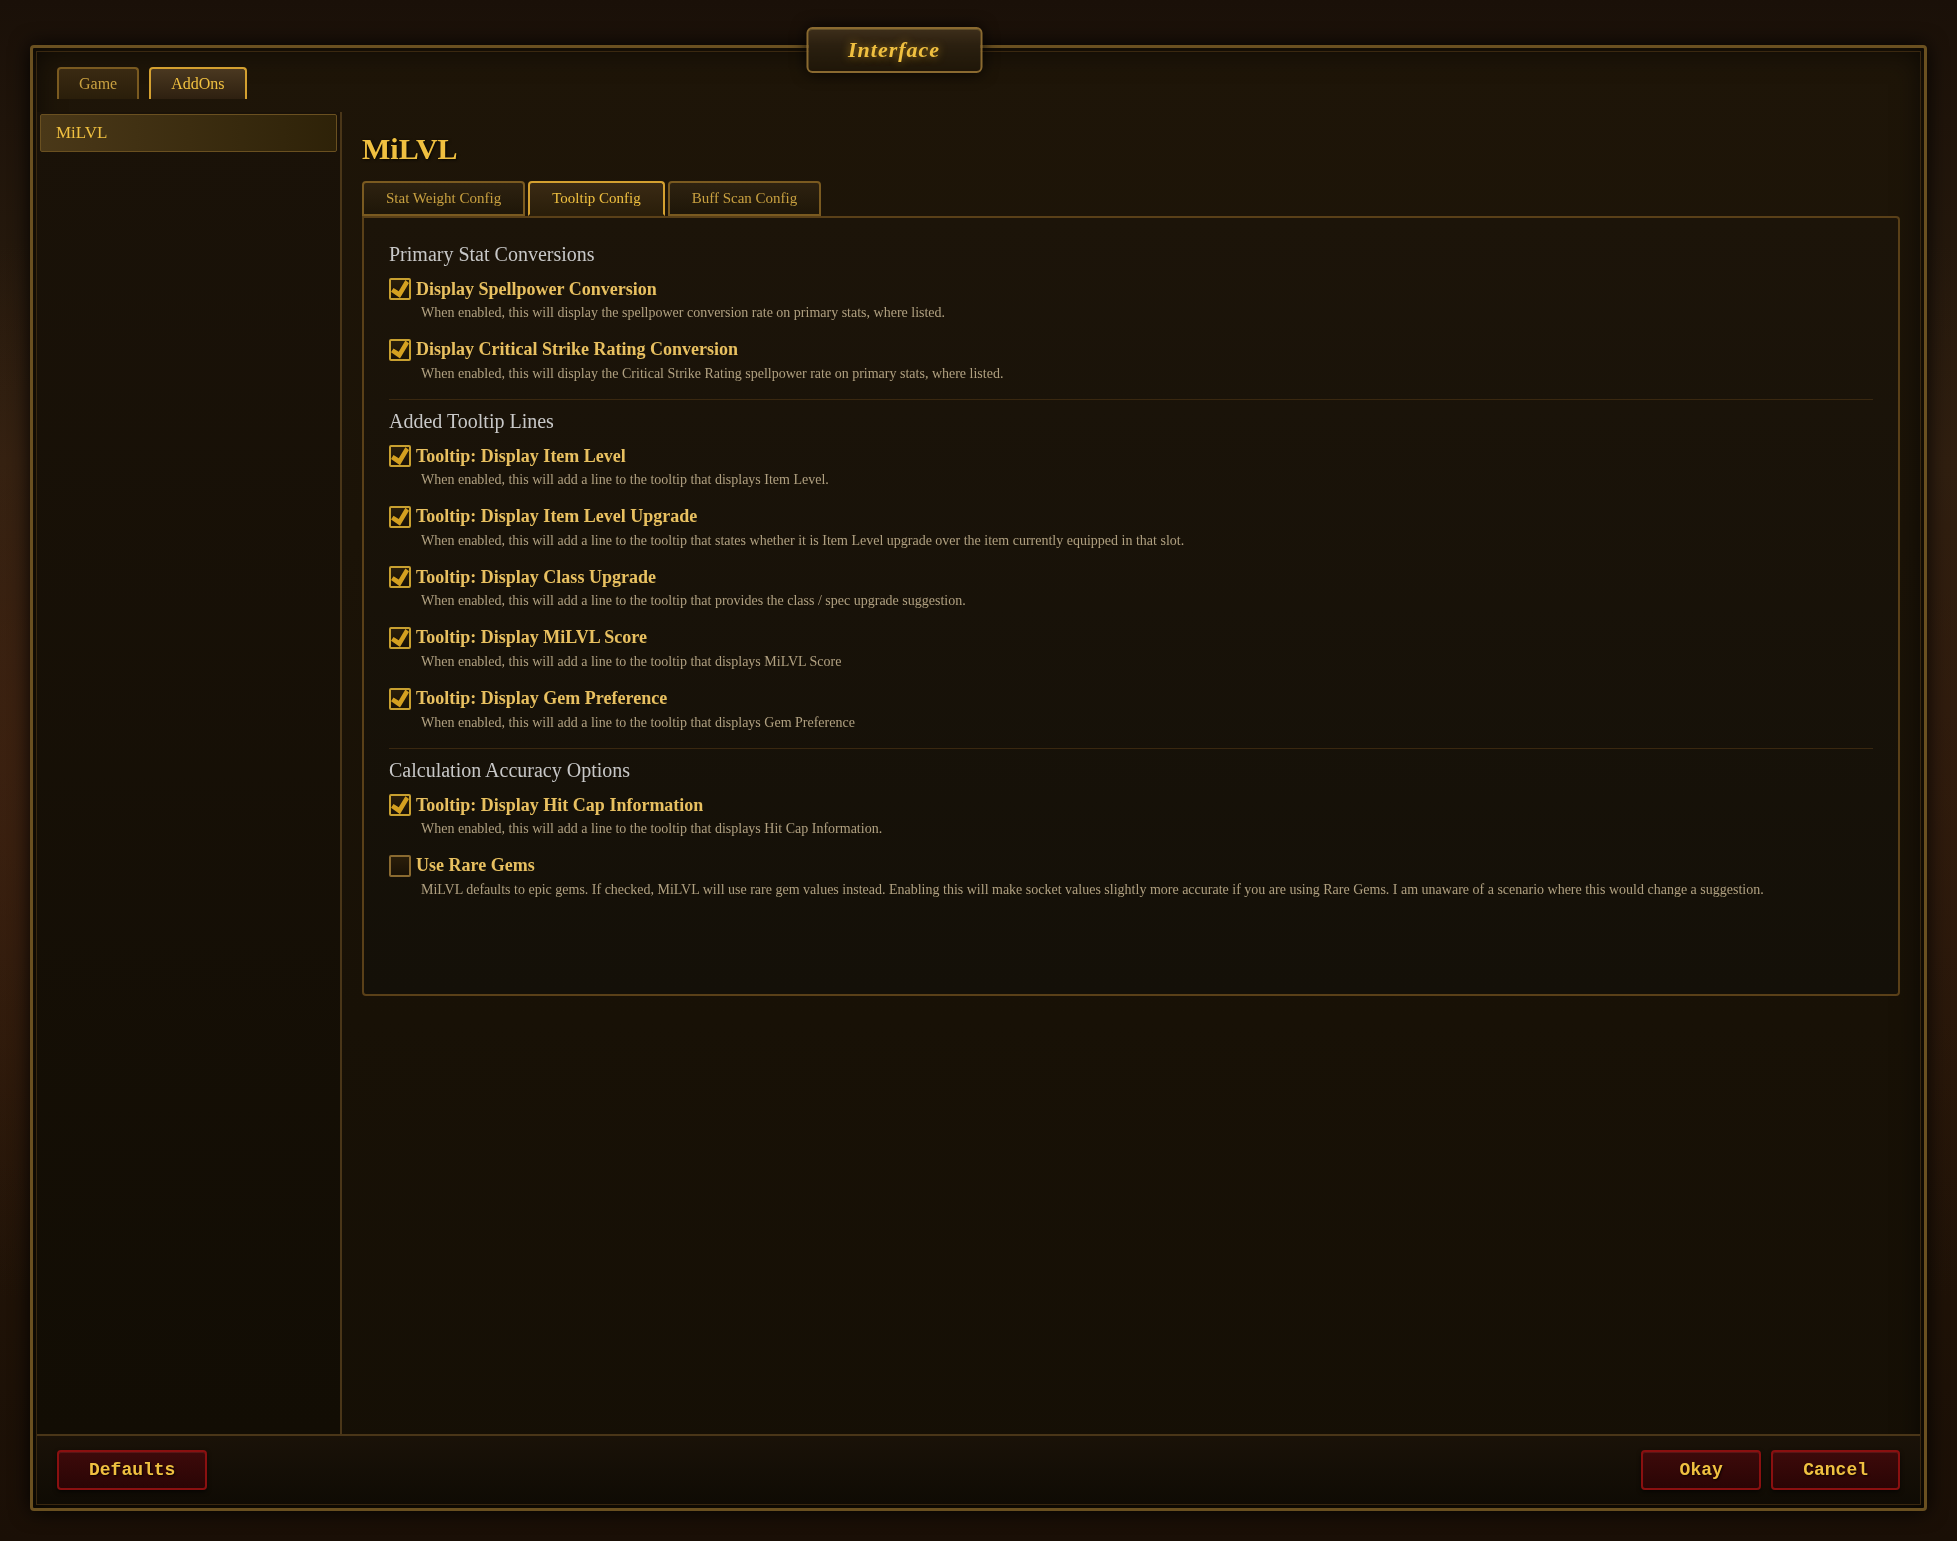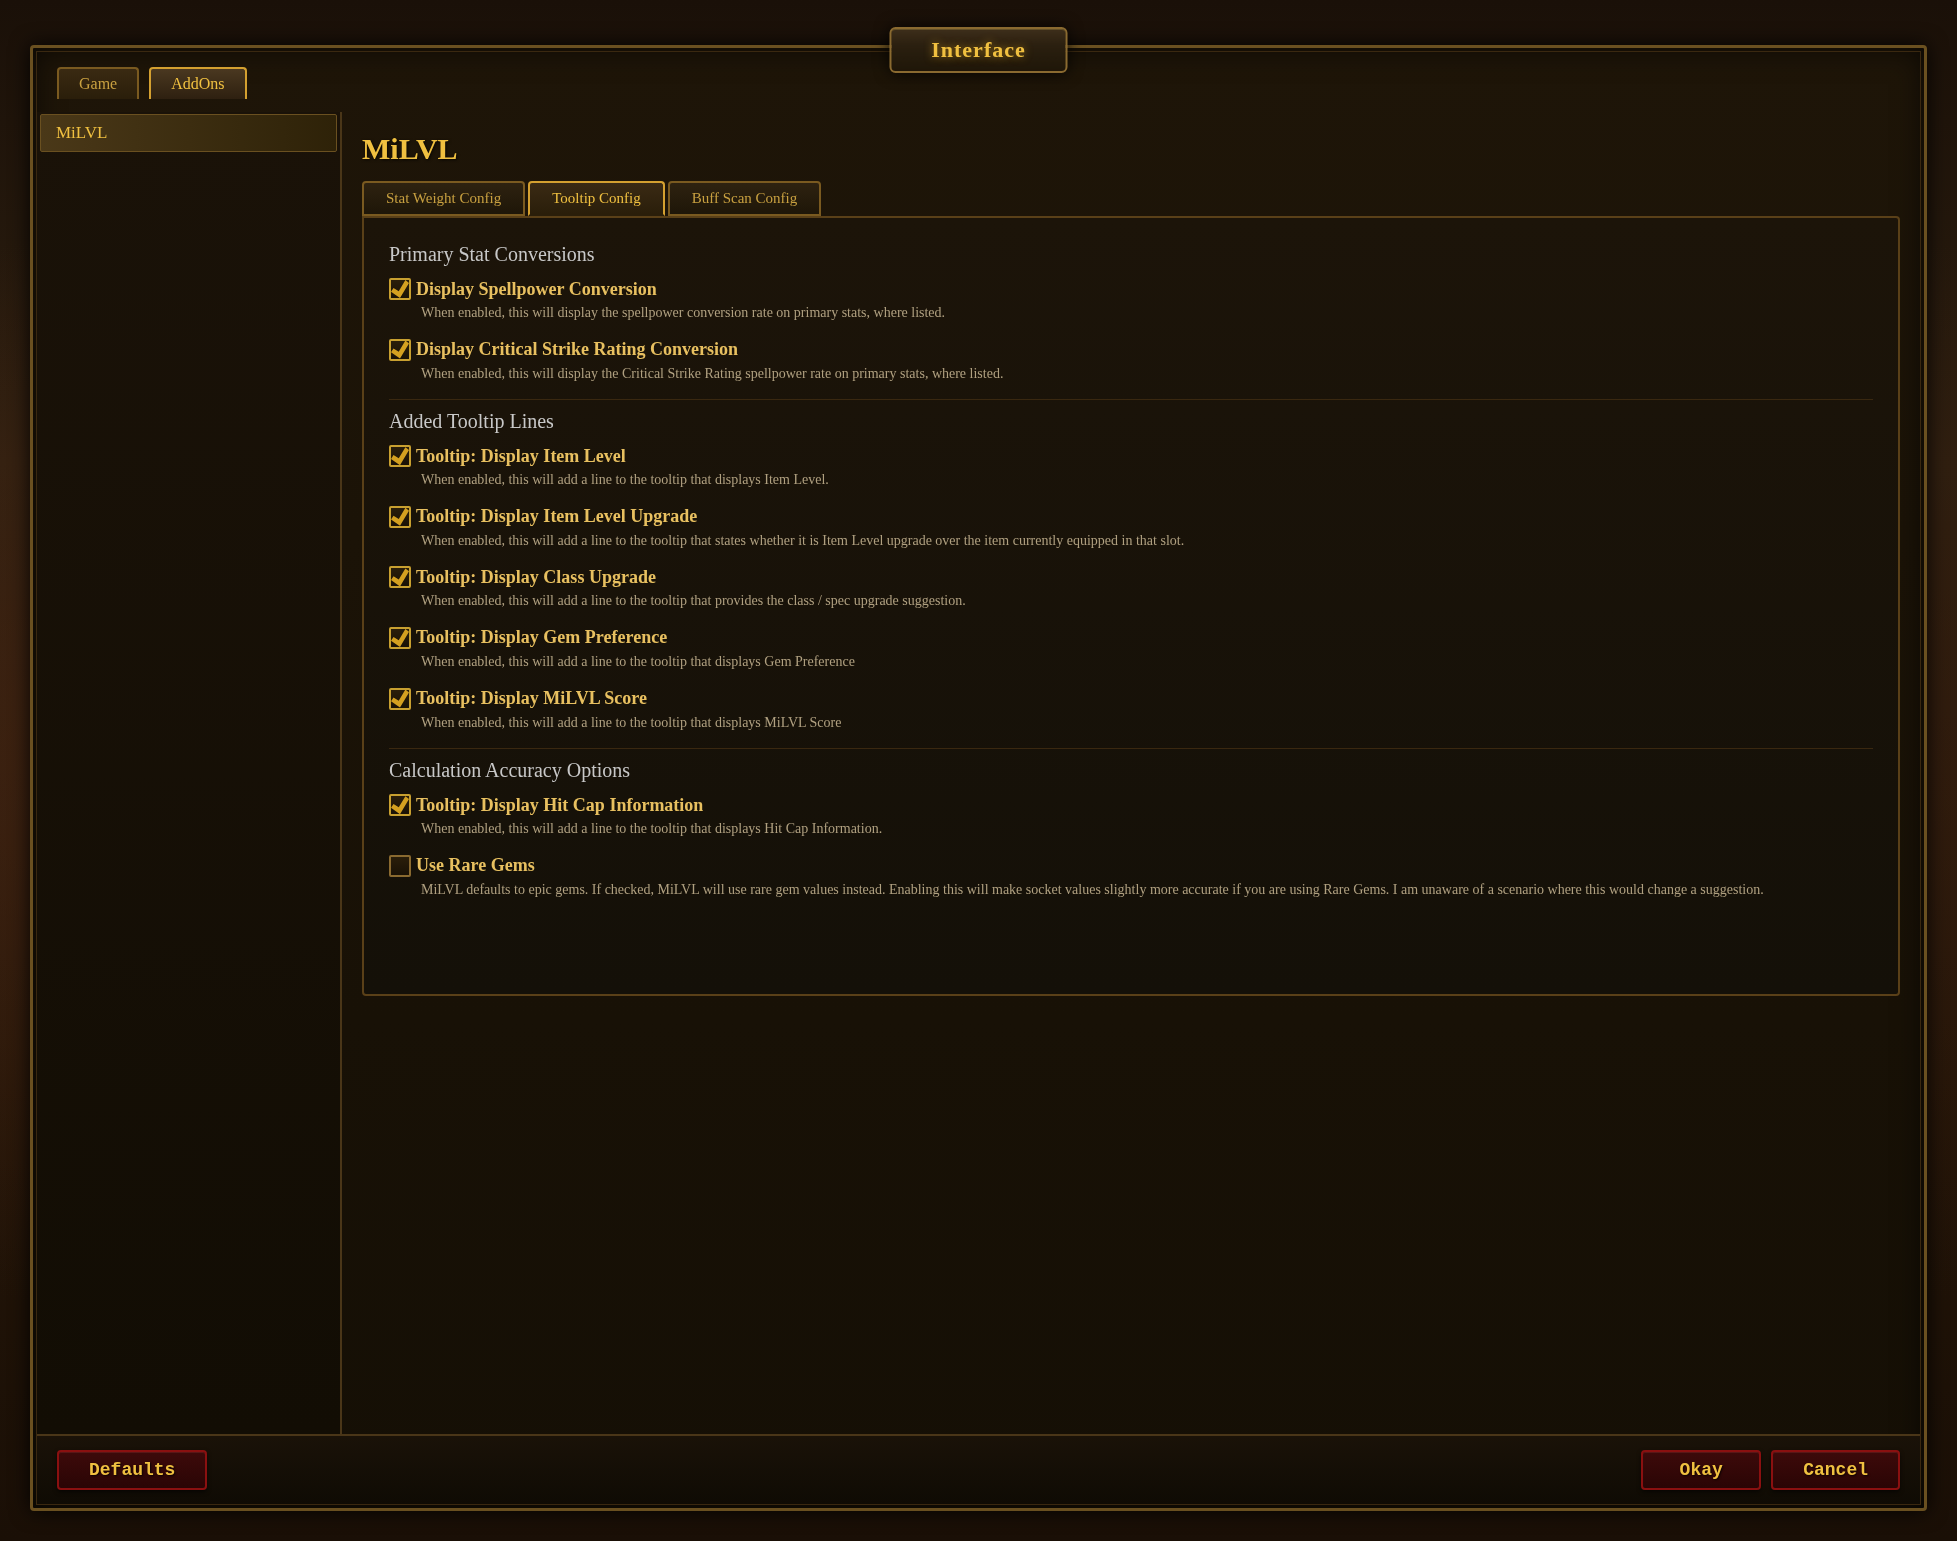--- a/index.html
+++ b/index.html
@@ -26,22 +26,23 @@
     
     .title-bar {
       position: absolute;
       top: 0;
       left: 50%;
       transform: translateX(-50%);
       width: 345px;
       height: 99px;
       display: flex;
       align-items: center;
-      justify-content: center;
+      justify-content: flex-start;
       z-index: 10;
+      font-style: italic;
     }
 
     .title-bar-inner {
       background: linear-gradient(180deg, #3d2e1a 0%, #2a1f0f 40%, #1f1608 100%);
       border: 2px solid #8a6a30;
       border-radius: 6px;
       padding: 8px 40px;
       box-shadow: 0 0 15px rgba(0,0,0,0.8), inset 0 1px 0 rgba(255,220,100,0.2);
     }
 
@@ -373,31 +374,31 @@
           <div class="setting-label-row">
             <div class="checkbox checked-gold"></div>
             <span class="setting-title">Tooltip: Display Class Upgrade</span>
           </div>
           <span class="setting-desc">When enabled, this will add a line to the tooltip that provides the class / spec upgrade suggestion.</span>
         </div>
 
         <div class="setting-row">
           <div class="setting-label-row">
             <div class="checkbox checked-gold"></div>
+            <span class="setting-title">Tooltip: Display MiLVL Score</span>
+          </div>
+          <span class="setting-desc">When enabled, this will add a line to the tooltip that displays MiLVL Score</span>
+        </div>
+
+        <div class="setting-row">
+          <div class="setting-label-row">
+            <div class="checkbox checked-gold"></div>
             <span class="setting-title">Tooltip: Display Gem Preference</span>
           </div>
           <span class="setting-desc">When enabled, this will add a line to the tooltip that displays Gem Preference</span>
-        </div>
-
-        <div class="setting-row">
-          <div class="setting-label-row">
-            <div class="checkbox checked-gold"></div>
-            <span class="setting-title">Tooltip: Display MiLVL Score</span>
-          </div>
-          <span class="setting-desc">When enabled, this will add a line to the tooltip that displays MiLVL Score</span>
         </div>
 
         <hr class="section-divider">
 
         <div class="section-header">Calculation Accuracy Options</div>
 
         <div class="setting-row">
           <div class="setting-label-row">
             <div class="checkbox checked-gold"></div>
             <span class="setting-title">Tooltip: Display Hit Cap Information</span>

